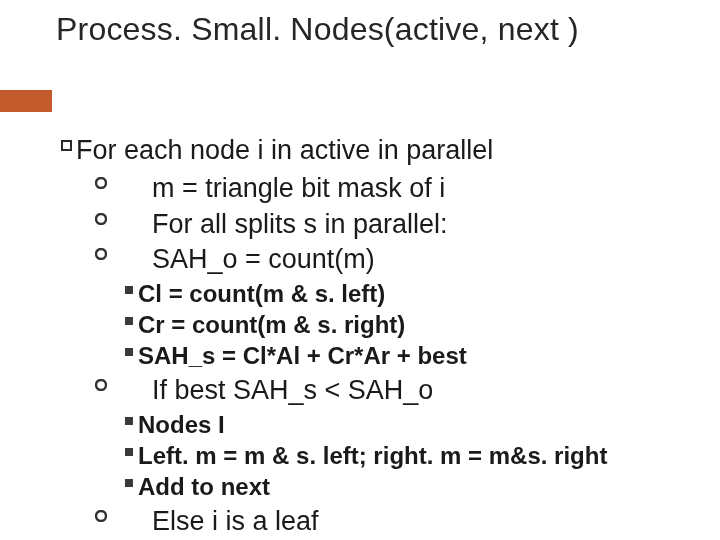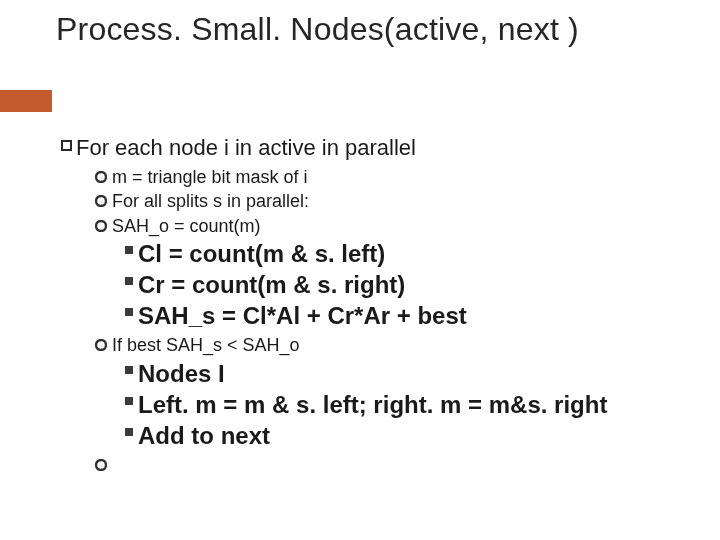--- a/index.html
+++ b/index.html
@@ -38,26 +38,26 @@
   .body {
     position: absolute;
     left: 56px;
     top: 134px;
     width: 640px;
   }
 
   .l1-row { display:flex; align-items:flex-start; margin-bottom:4px; }
   .l1-row .b { width:20px; flex:0 0 20px; display:flex; justify-content:center; padding-top:6px; }
   .l1-row .b .sq { width:11px; height:11px; border:2px solid #2a2a2a; box-sizing:border-box; }
-  .l1-row .t { font-size:22px; line-height:1.25; }
+  .l1-row .t { font-size:27px; line-height:1.25; }
 
   .l2 { margin-left:34px; margin-top:2px; }
   .l2-row { display:flex; align-items:flex-start; margin-bottom:2px; }
   .l2-row .b { width:22px; flex:0 0 22px; display:flex; justify-content:center; padding-top:5px; }
-  .l2-row .t { font-size:18px; line-height:1.25; }
+  .l2-row .t { font-size:27px; line-height:1.25;margin-left:40px; }
 
   .l3 { margin-left:30px; margin-top:1px; margin-bottom:3px; }
   .l3-row { display:flex; align-items:flex-start; margin-bottom:1px; }
   .l3-row .b { width:18px; flex:0 0 18px; display:flex; justify-content:center; padding-top:7px; }
   .l3-row .b .fs { width:8px; height:8px; background:#3a3a3a; }
   .l3-row .t { font-size:24px; line-height:1.25;font-weight:bold; }
 
   
   .donut { width:12px; height:12px; }
 </style>
@@ -154,17 +154,18 @@
           <div class="t">Add to next</div>
         </div>
       </div>
 
       <div class="l2-row">
         <div class="b">
           <svg class="donut" viewBox="0 0 12 12">
               <circle cx="6" cy="6" r="5" fill="none" stroke="#333" stroke-width="2.4"></circle>
             </svg>
         </div>
+        <div class="t">Else i is a leaf</div>
       </div>
 
     </div>
   </div>
 </div>
 
 </body></html>

